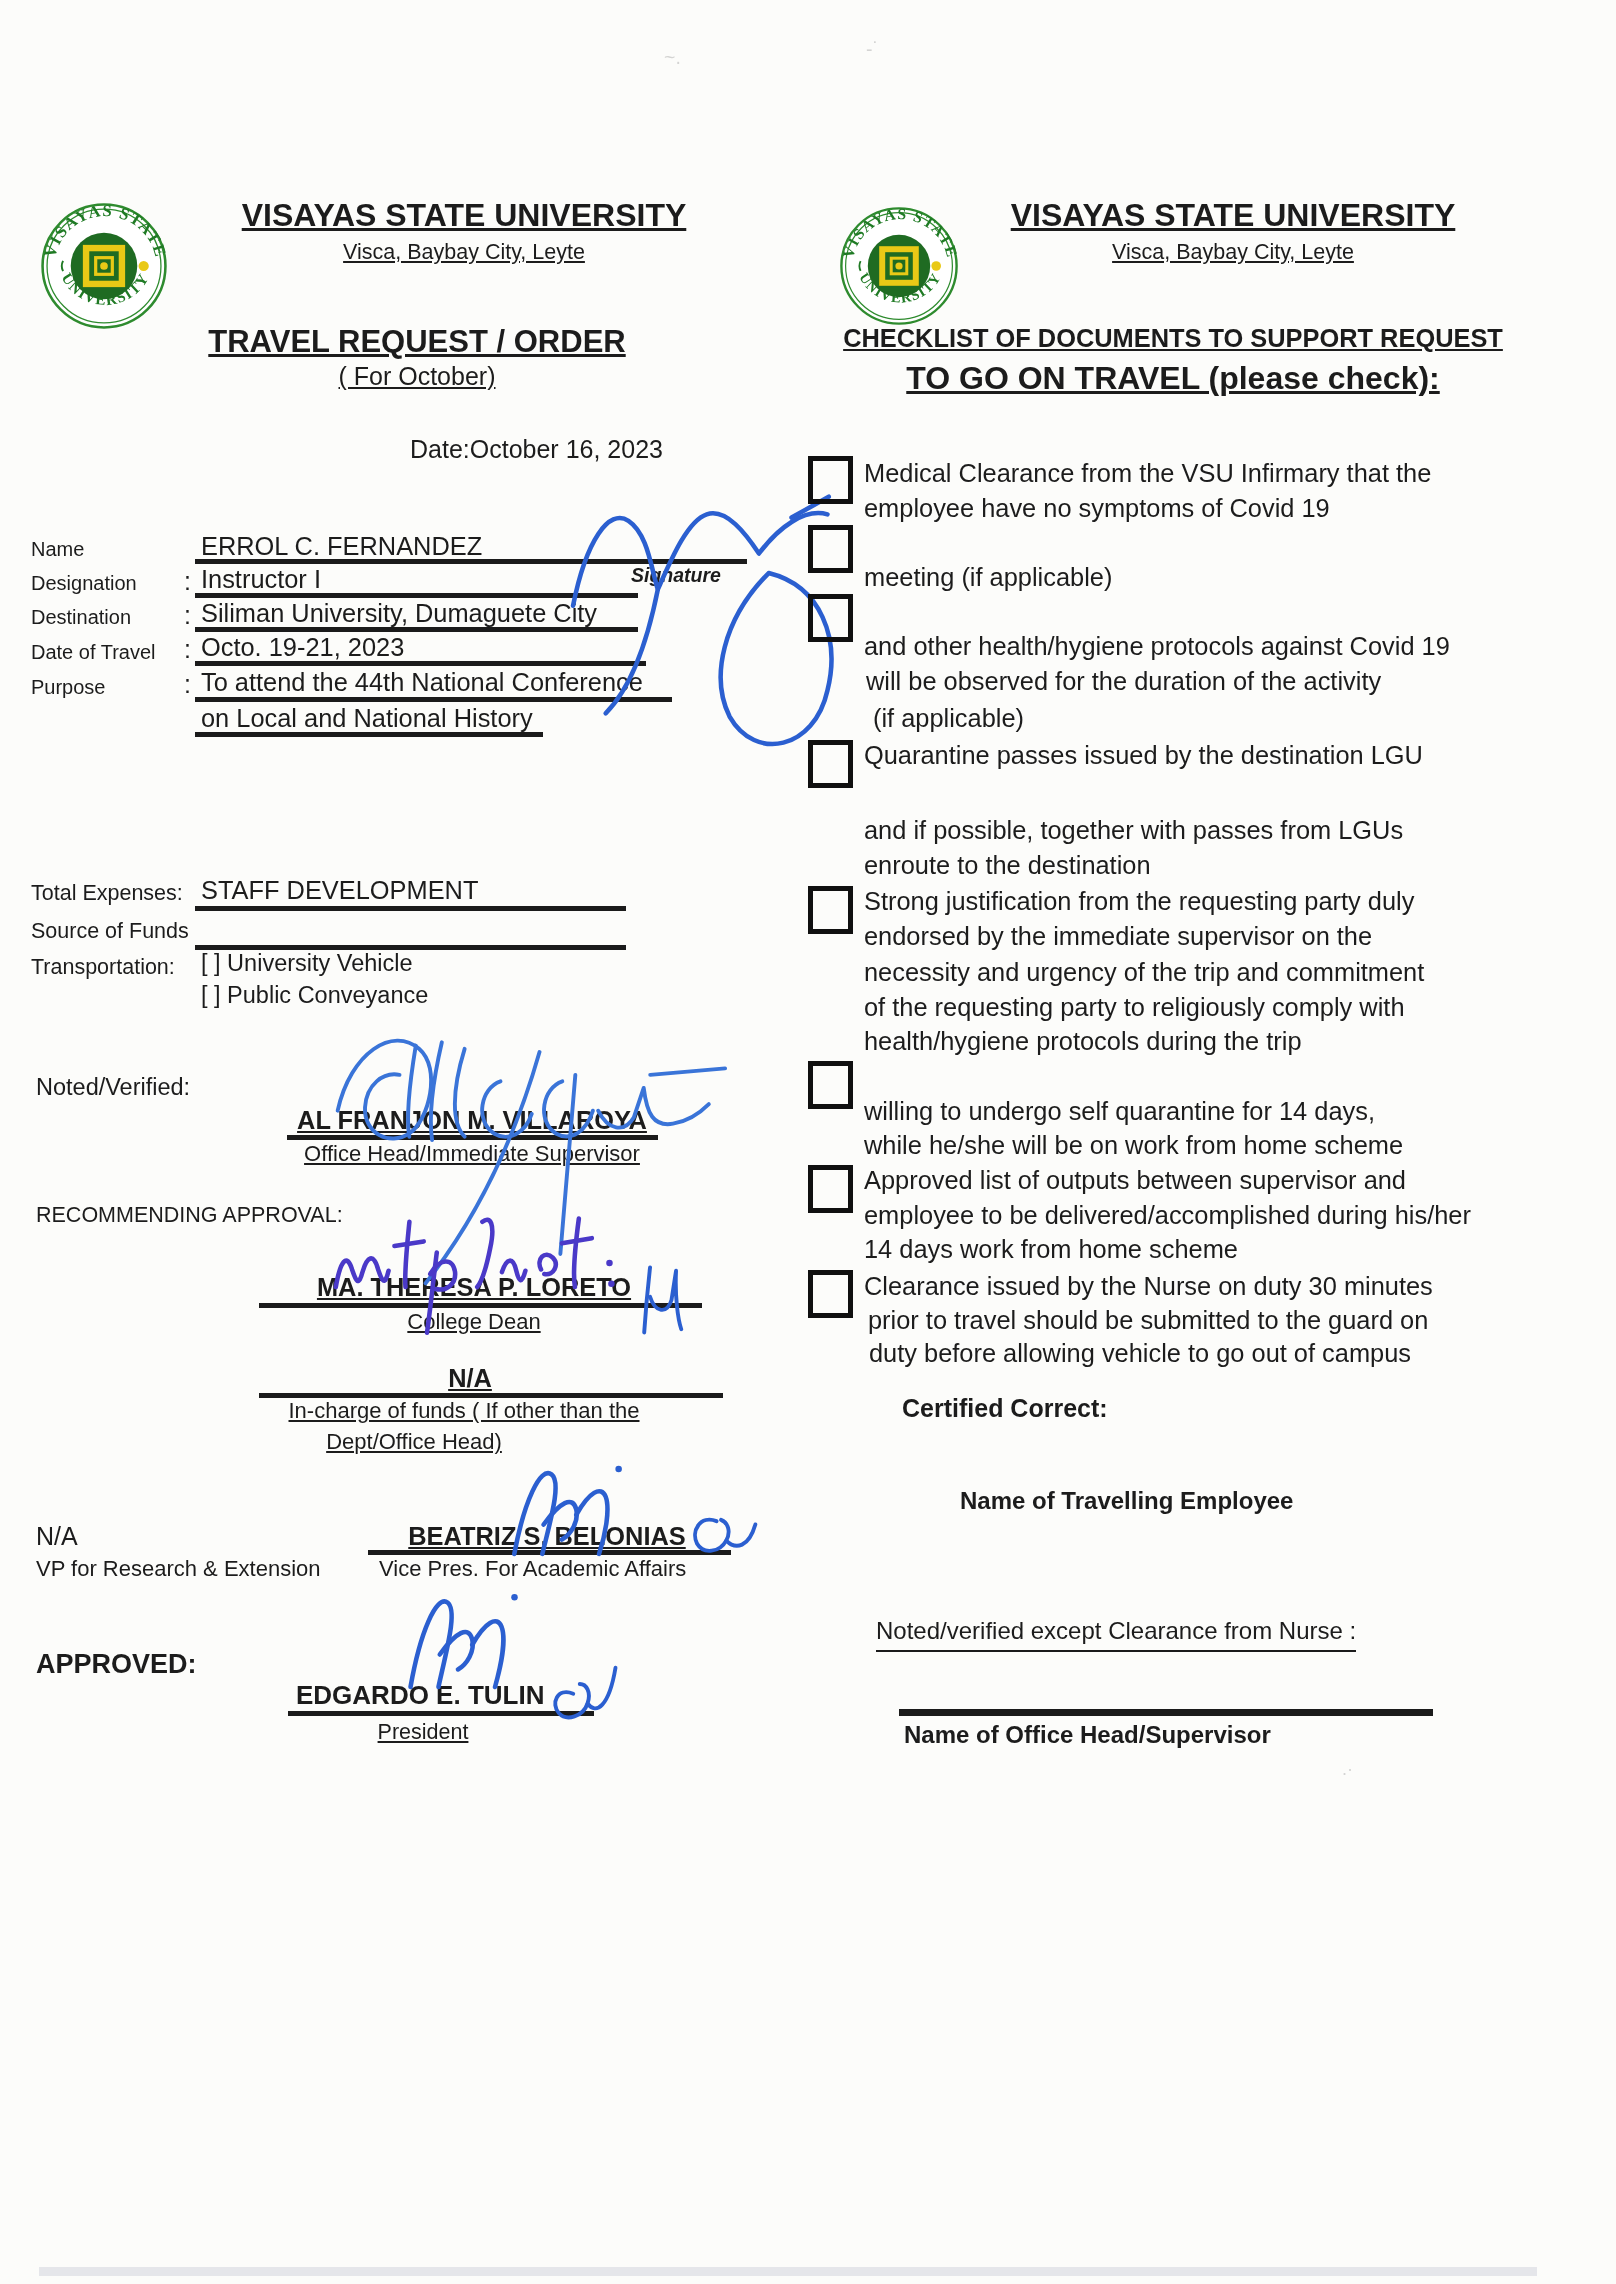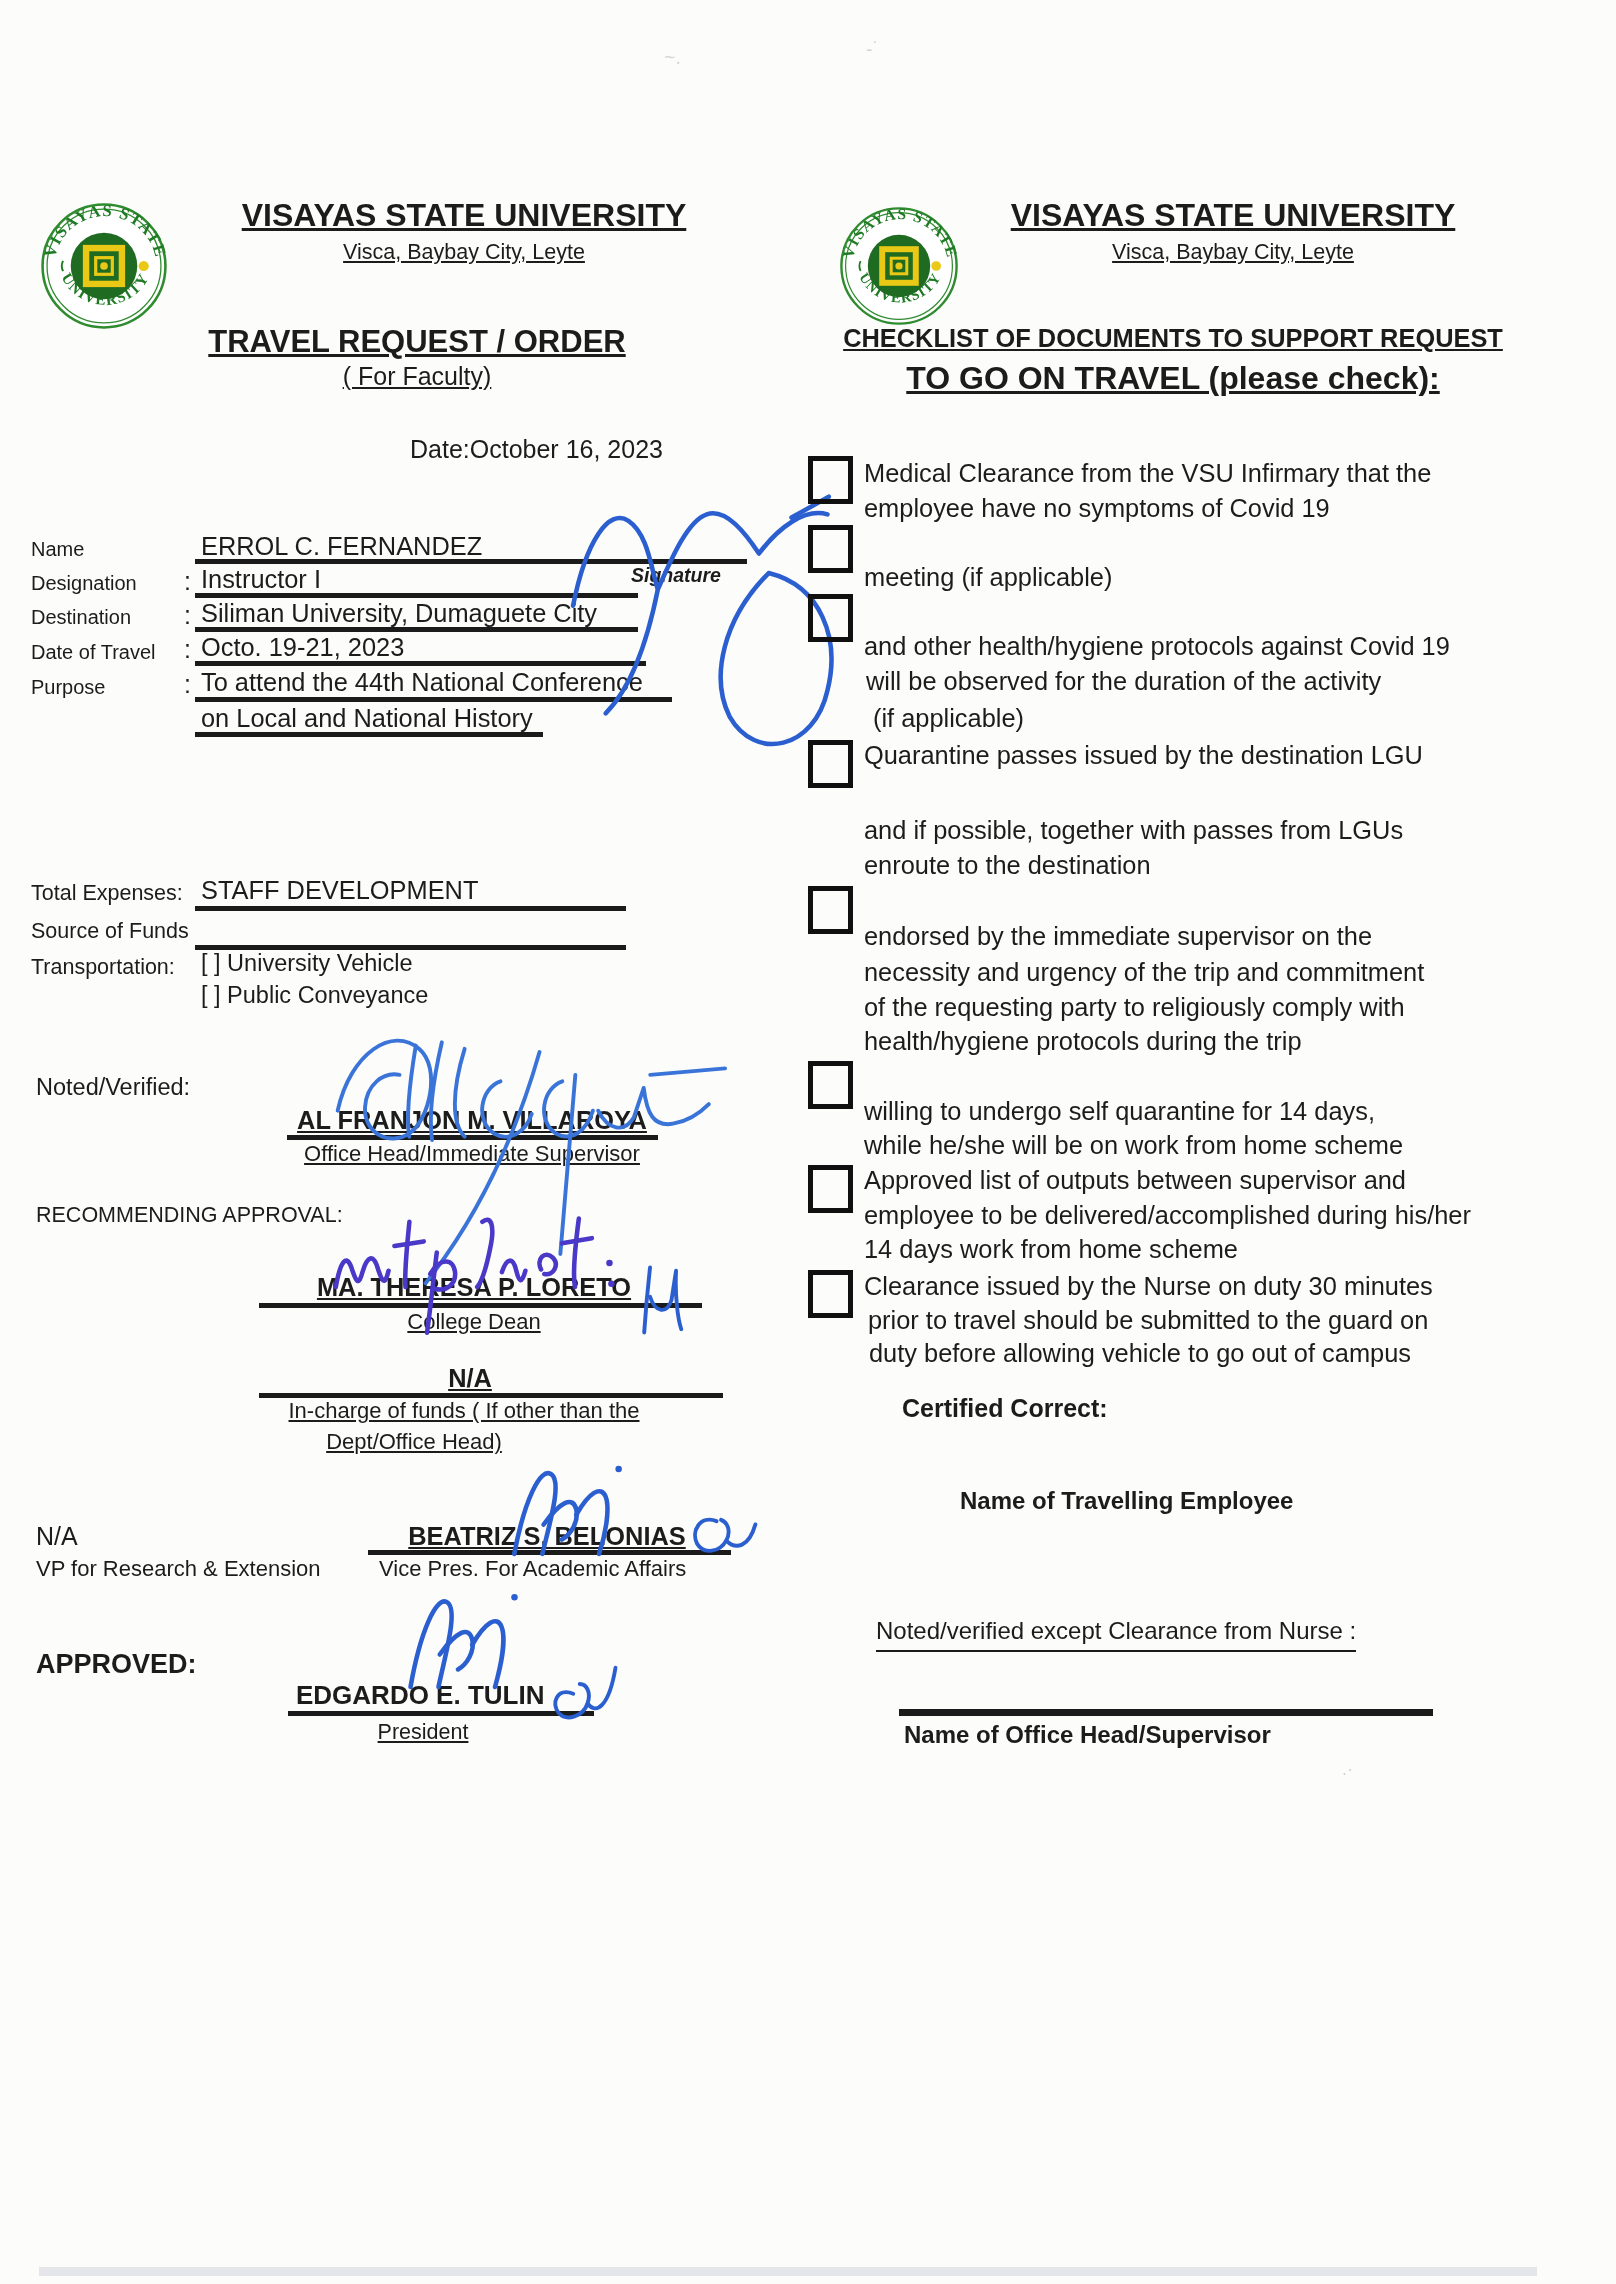--- a/index.html
+++ b/index.html
@@ -36,21 +36,21 @@
     <rect x="72" y="72" width="56" height="56" fill="none" stroke="#e9c916" stroke-width="10"></rect>
     <rect x="87" y="87" width="26" height="26" fill="none" stroke="#e9c916" stroke-width="5"></rect>
     <circle cx="100" cy="100" r="6" fill="#e9c916"></circle>
     <circle cx="162" cy="100" r="8" fill="#e9c916"></circle>
     <path d="M 36 92 q -4 8 0 16" stroke="#1f7a24" stroke-width="3" fill="none"></path>
   </svg>
 
   <div class="t b c" style="left:464px;top:197px;font-size:32px">VISAYAS STATE UNIVERSITY</div>
   <div class="t c" style="left:464px;top:240px;font-size:21.5px">Visca, Baybay City, Leyte</div>
   <div class="t b c" style="left:417px;top:324px;font-size:31px">TRAVEL REQUEST / ORDER</div>
-  <div class="t c" style="left:417px;top:362px;font-size:25px">( For Faculty)</div>
+  <div class="t c" style="left:417px;top:362px;font-size:25px">( For October)</div>
   <div class="t" style="left:410px;top:435px;font-size:25px">Date:October 16, 2023</div>
 
   <div class="t" style="left:31px;top:538px;font-size:20px">Name</div>
   <div class="t" style="left:201px;top:532px;font-size:25.4px">ERROL C. FERNANDEZ</div>
   <div class="ln" style="left:195px;top:559px;width:552px;height:4.6px"></div>
   <div class="t b" style="left:631px;top:564px;font-size:19.5px;font-style:italic">Signature</div>
 
   <div class="t" style="left:31px;top:572px;font-size:20px">Designation</div>
   <div class="t" style="left:184px;top:567px;font-size:25px">:</div>
   <div class="t" style="left:201px;top:565px;font-size:25.4px">Instructor I</div>
@@ -222,20 +222,21 @@
   <div class="t" style="left:864px;top:632px;font-size:25.4px">and other health/hygiene protocols against Covid 19</div>
   <div class="t" style="left:866px;top:667px;font-size:25.4px">will be observed for the duration of the activity</div>
   <div class="t" style="left:873px;top:704px;font-size:25.4px">(if applicable)</div>
 
   <div class="cb" style="left:808px;top:740px"></div>
   <div class="t" style="left:864px;top:741px;font-size:25.4px">Quarantine passes issued by the destination LGU</div>
   <div class="t" style="left:864px;top:816px;font-size:25.4px">and if possible, together with passes from LGUs</div>
   <div class="t" style="left:864px;top:851px;font-size:25.4px">enroute to the destination</div>
 
   <div class="cb" style="left:808px;top:886px"></div>
+  <div class="t" style="left:864px;top:887px;font-size:25.4px">Strong justification from the requesting party duly</div>
   <div class="t" style="left:864px;top:922px;font-size:25.4px">endorsed by the immediate supervisor on the</div>
   <div class="t" style="left:864px;top:993px;font-size:25.4px">of the requesting party to religiously comply with</div>
   <div class="t" style="left:864px;top:958px;font-size:25.4px">necessity and urgency of the trip and commitment</div>
   <div class="t" style="left:864px;top:1027px;font-size:25.4px">health/hygiene protocols during the trip</div>
 
   <div class="cb" style="left:808px;top:1061px"></div>
   <div class="t" style="left:864px;top:1097px;font-size:25.4px">willing to undergo self quarantine for 14 days,</div>
   <div class="t" style="left:864px;top:1131px;font-size:25.4px">while he/she will be on work from home scheme</div>
 
   <div class="cb" style="left:808px;top:1165px"></div>

